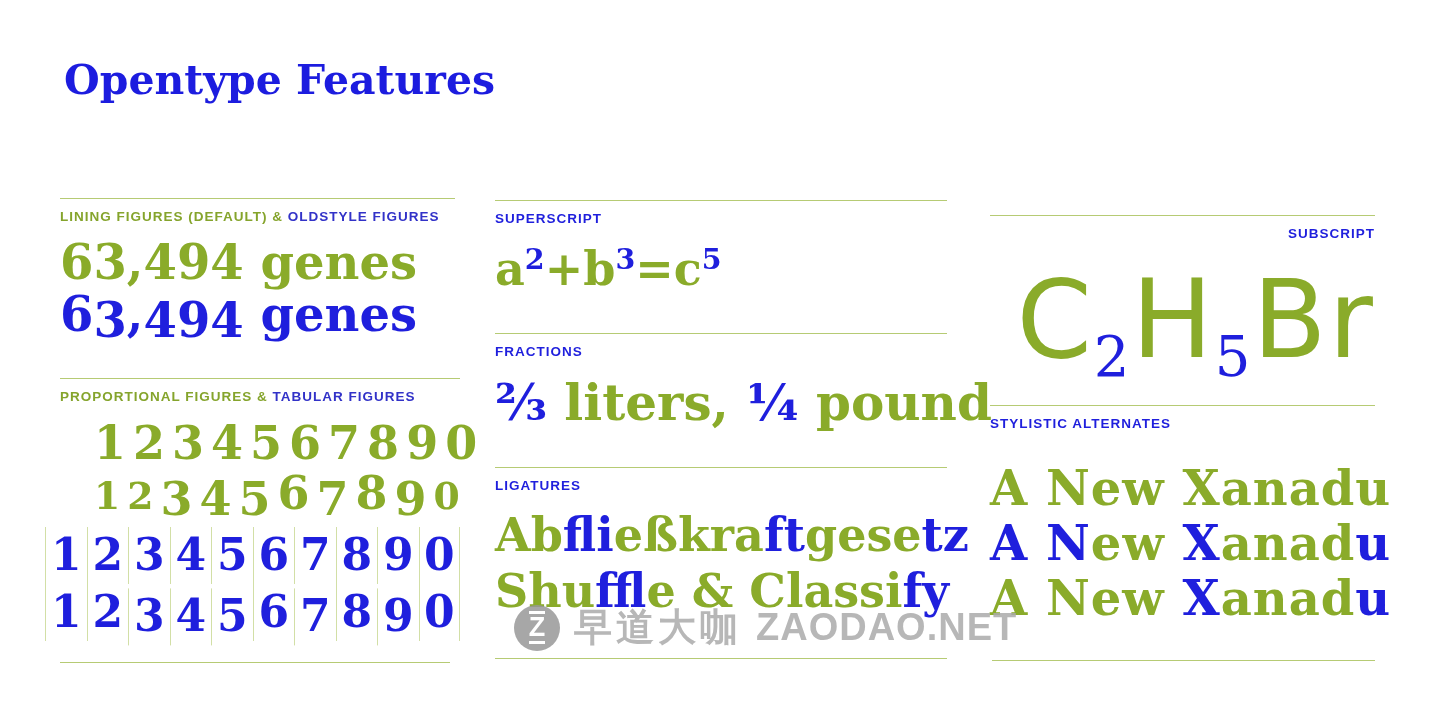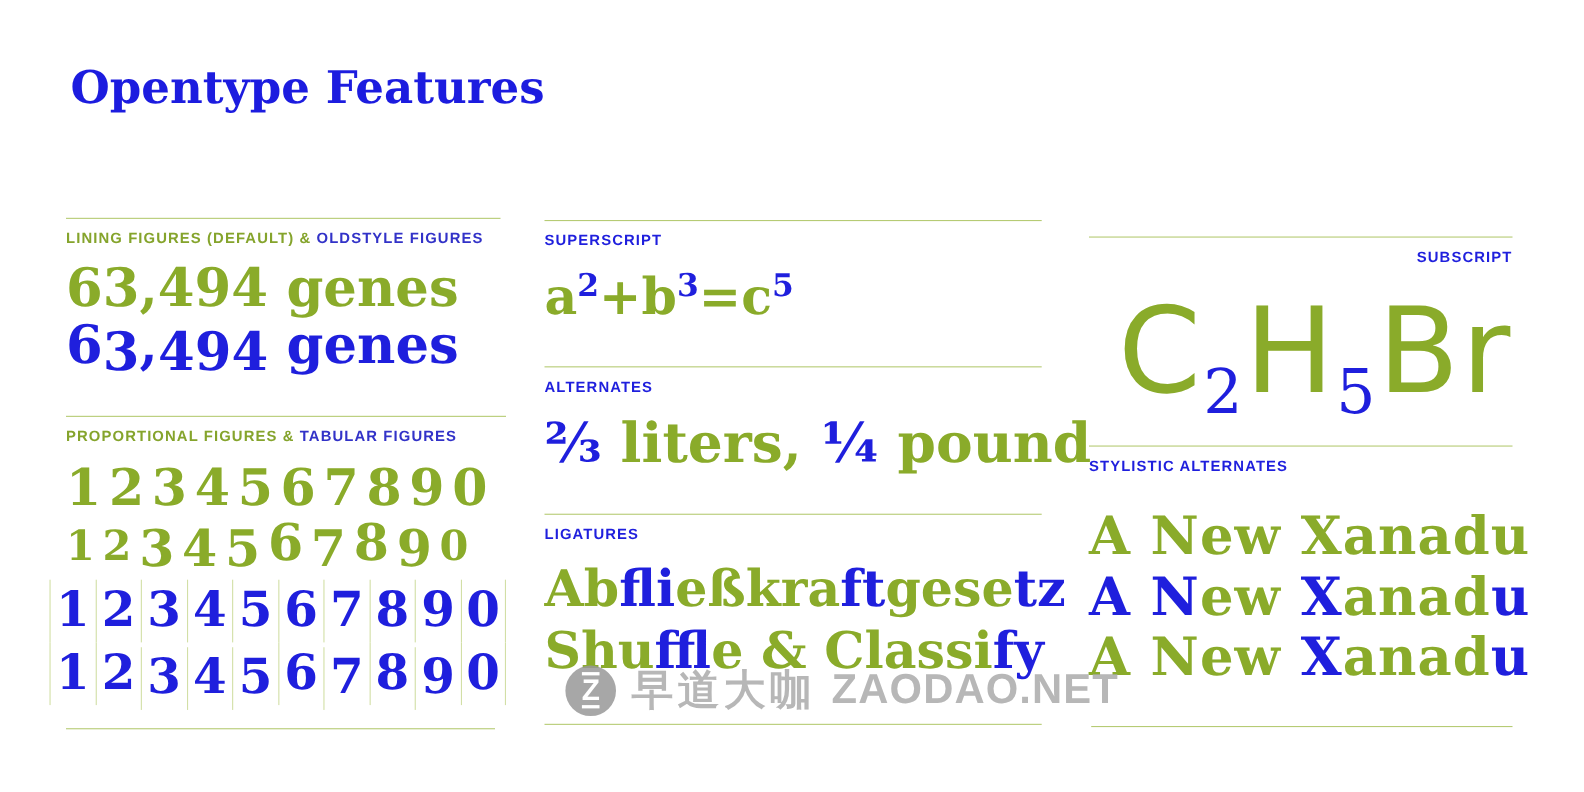--- a/index.html
+++ b/index.html
@@ -32,21 +32,21 @@
   .sec-label{
     font-family:"Liberation Sans", sans-serif;
     font-size:13.5px;font-weight:700;letter-spacing:1px;
     padding-top:10px;white-space:nowrap;
   }
   .sec-label .c-green{color:var(--lgreen);}
   .sec-label .c-blue{color:var(--lblue);}
 
   
   .fig-lines{margin-top:12px;font-size:48px;font-weight:700;line-height:52px;white-space:nowrap;}
-  .num-row{margin-top:14px;font-size:46px;font-weight:700;line-height:50px;letter-spacing:7px;white-space:nowrap;}
+  .num-row{margin-top:14px;font-size:46px;font-weight:700;line-height:50px;letter-spacing:7px;white-space:nowrap;margin-left:34px;}
   .num-row + .num-row{margin-top:0;}
   .tab-block{margin-top:6px;margin-left:-15px;width:416px;}
   .tab-row{display:flex;height:57px;}
   .tab-row .cell{
     width:41.5px;text-align:center;
     font-size:44px;font-weight:700;line-height:55px;
     border-left:1px solid var(--cellline);
   }
   .tab-row .cell:last-child{border-right:1px solid var(--cellline);}
 
@@ -135,21 +135,21 @@
 </section>
 
 <div class="bottom-line" style="left:60px;top:662px;width:390px;"></div>
 
 <section class="col-section" style="left:495px;top:200px;width:452px;">
   <div class="sec-label c-blue">SUPERSCRIPT</div>
   <div class="formula"><span class="c-green">a</span><span class="c-blue sup">2</span><span class="c-green">+b</span><span class="c-blue sup">3</span><span class="c-green">=c</span><span class="c-blue sup">5</span></div>
 </section>
 
 <section class="col-section" style="left:495px;top:333px;width:452px;">
-  <div class="sec-label c-blue">ALTERNATES</div>
+  <div class="sec-label c-blue">FRACTIONS</div>
   <div class="fraction-line"><span class="c-blue">⅔</span><span class="c-green"> liters, </span><span class="c-blue">¼</span><span class="c-green"> pound</span></div>
 </section>
 
 <section class="col-section" style="left:495px;top:467px;width:452px;">
   <div class="sec-label c-blue">LIGATURES</div>
   <div class="lig-line"><span class="c-green">Ab</span><span class="c-blue">fli</span><span class="c-green">eßkra</span><span class="c-blue">ft</span><span class="c-green">gese</span><span class="c-blue">tz</span></div>
   <div class="lig-line"><span class="c-green">Shu</span><span class="c-blue">ffl</span><span class="c-green">e &amp; Classi</span><span class="c-blue">fy</span></div>
 </section>
 
 <div class="bottom-line" style="left:495px;top:658px;width:452px;"></div>

